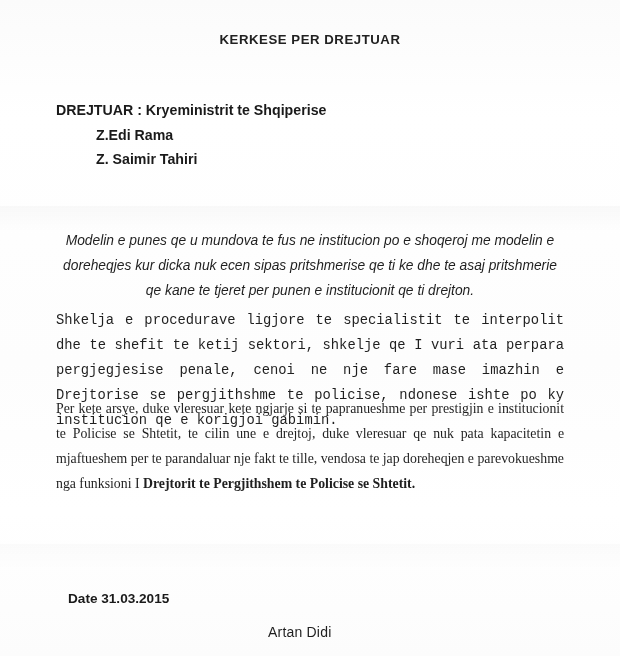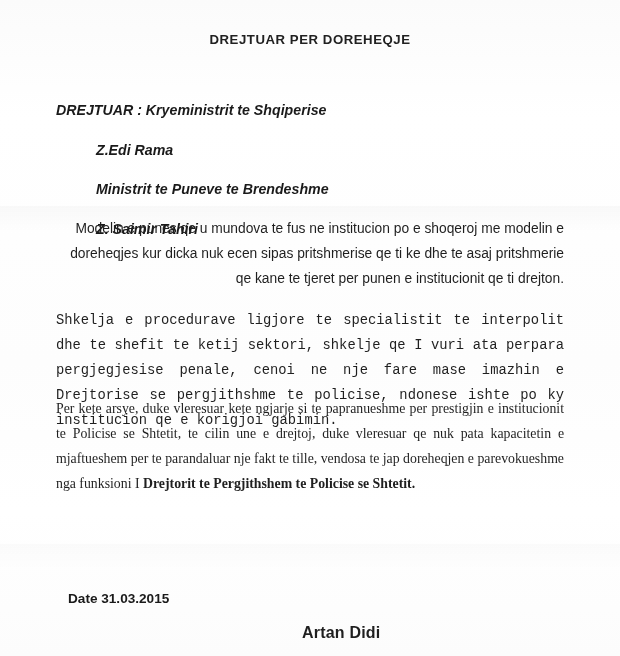--- a/index.html
+++ b/index.html
@@ -54,37 +54,35 @@
 
   .addressee {
     position: absolute;
     top: 98px;
     left: 56px;
     width: 480px;
     font-weight: bold;
     font-size: 14.2px;
     line-height: 24.5px;
     color: #1a1a1a;
-    font-style: italic;
   }
   .addressee .indent {
     display: block;
     padding-left: 40px;
-    margin-top: 15px;
   }
 
   .body-block {
     position: absolute;
     left: 56px;
     width: 508px;
     font-size: 13.8px;
     line-height: 25px;
     color: #1f1f1f;
   }
-  .p1 { top: 216px; text-align: right; }
+  .p1 { top: 228px; text-align: center; font-style: italic; }
   .p2 { top: 308px; text-align: justify; font-family: Liberation Mono, monospace; }
   .p3 { top: 396px; text-align: justify; font-family: Liberation Serif, serif; }
 
   .body-block b { font-weight: bold; }
 
   .closing {
     position: absolute;
     left: 56px;
     top: 521px;
     width: 508px;
@@ -100,42 +98,41 @@
     top: 591px;
     font-size: 13.6px;
     font-weight: bold;
     color: #1a1a1a;
     padding-left: 12px;
   }
 
   .signature {
     position: absolute;
     top: 624px;
-    left: 302px;
-    font-size: 16px;
-    font-weight: bold;
+    left: 268px;
+    font-size: 14px;
+    font-weight: normal;
     color: #1f1f1f;
     letter-spacing: 0.2px;
   }
 </style>
 </head>
 <body>
 
 <div class="paper"></div>
 <div class="scan-smudge smudge-a"></div>
 <div class="scan-smudge smudge-b"></div>
 
 <div class="page">
 
-  <div class="doc-title">DREJTUAR PER DOREHEQJE</div>
+  <div class="doc-title">KERKESE PER DREJTUAR</div>
 
   <div class="addressee">
     <span>DREJTUAR : Kryeministrit te Shqiperise</span>
     <span class="indent">Z.Edi Rama</span>
-    <span class="indent">Ministrit te Puneve te Brendeshme</span>
     <span class="indent">Z. Saimir Tahiri</span>
   </div>
 
   <div class="body-block p1">Modelin e punes qe u mundova te fus ne institucion po e shoqeroj me modelin e doreheqjes kur dicka nuk ecen sipas pritshmerise qe ti ke dhe te asaj pritshmerie qe kane te tjeret per punen e institucionit qe ti drejton.</div>
 
   <div class="body-block p2">Shkelja e procedurave ligjore te specialistit te interpolit dhe te shefit te ketij sektori, shkelje qe I vuri ata perpara pergjegjesise penale, cenoi ne nje fare mase imazhin e Drejtorise se pergjithshme te policise, ndonese ishte po ky institucion qe e korigjoi gabimin.</div>
 
   <div class="body-block p3">
     <span>Per kete arsye, duke vleresuar kete ngjarje si te papranueshme per prestigjin e institucionit te Policise se Shtetit, te cilin une e drejtoj, duke vleresuar qe nuk pata kapacitetin e mjaftueshem per te parandaluar nje fakt te tille, vendosa te jap doreheqjen e parevokueshme nga funksioni I </span><b>Drejtorit te Pergjithshem te Policise se Shtetit.</b>
   </div>

